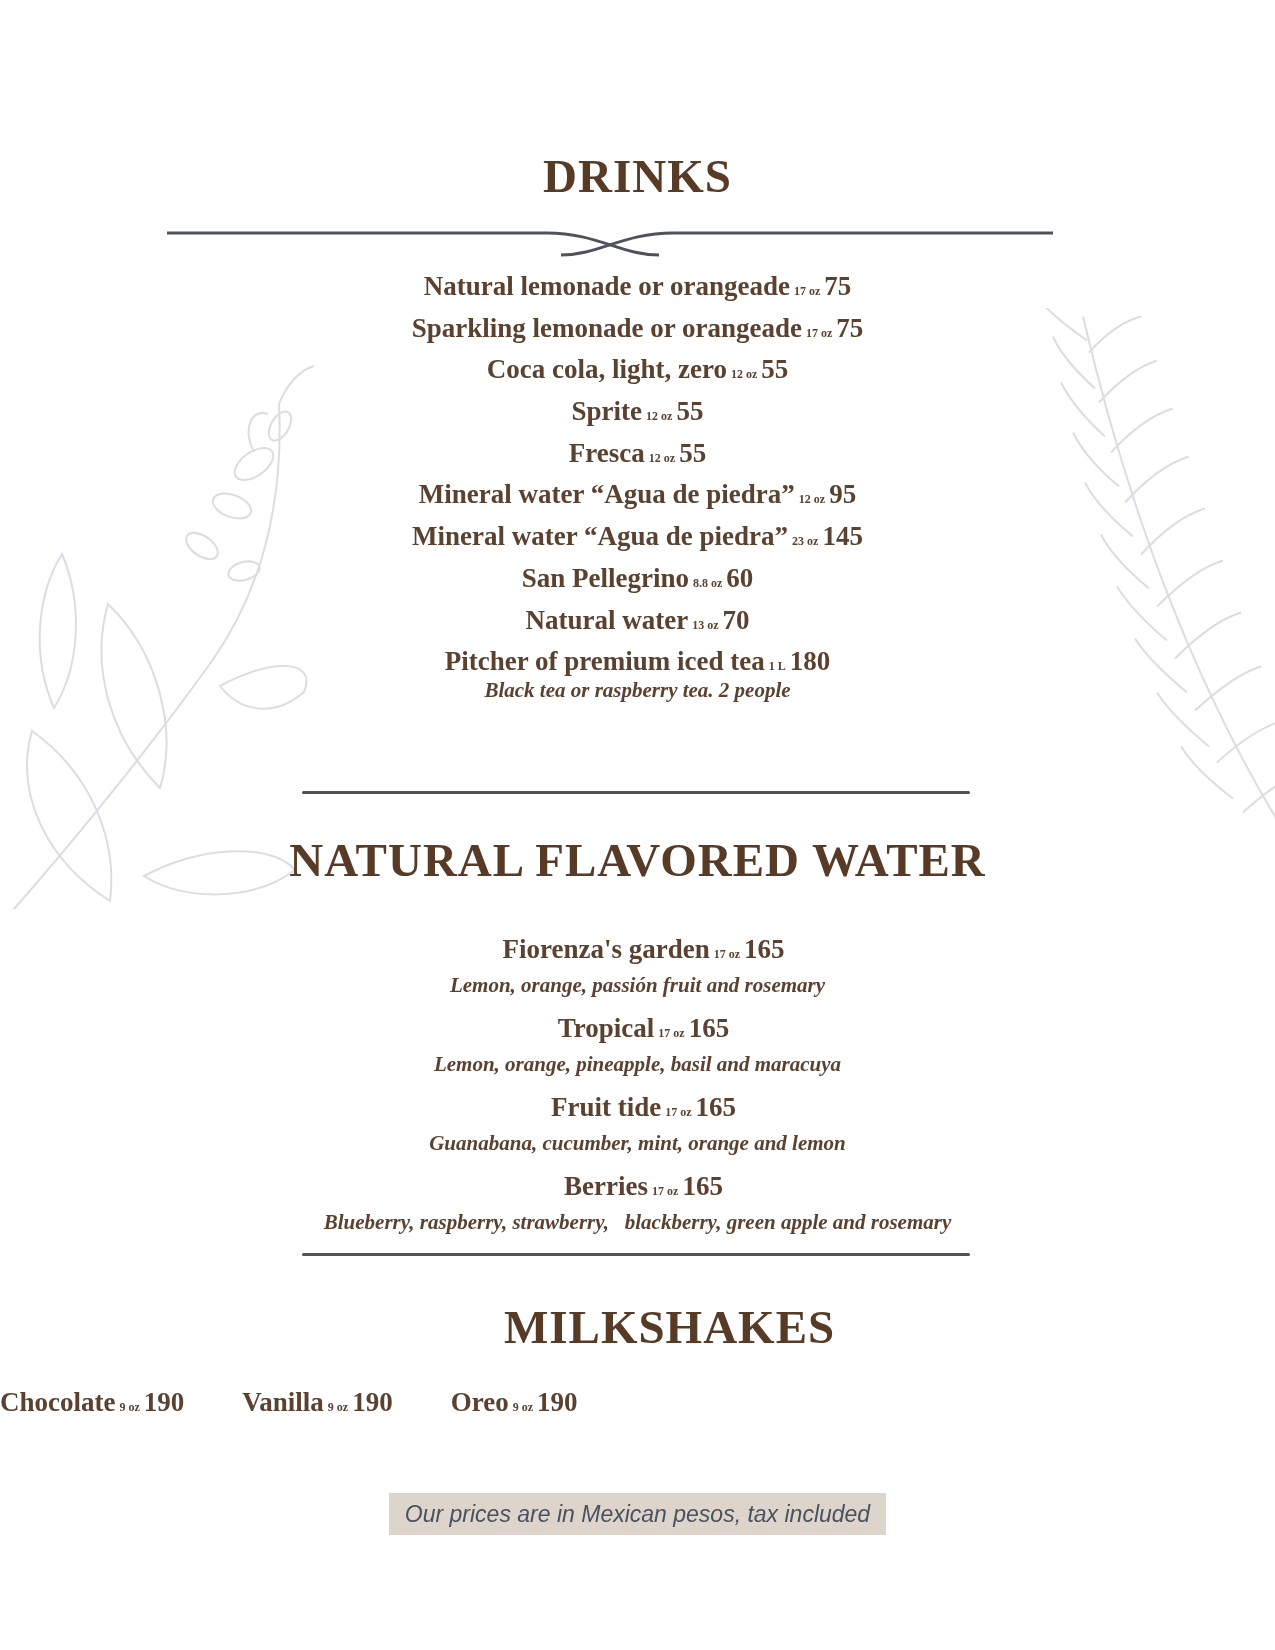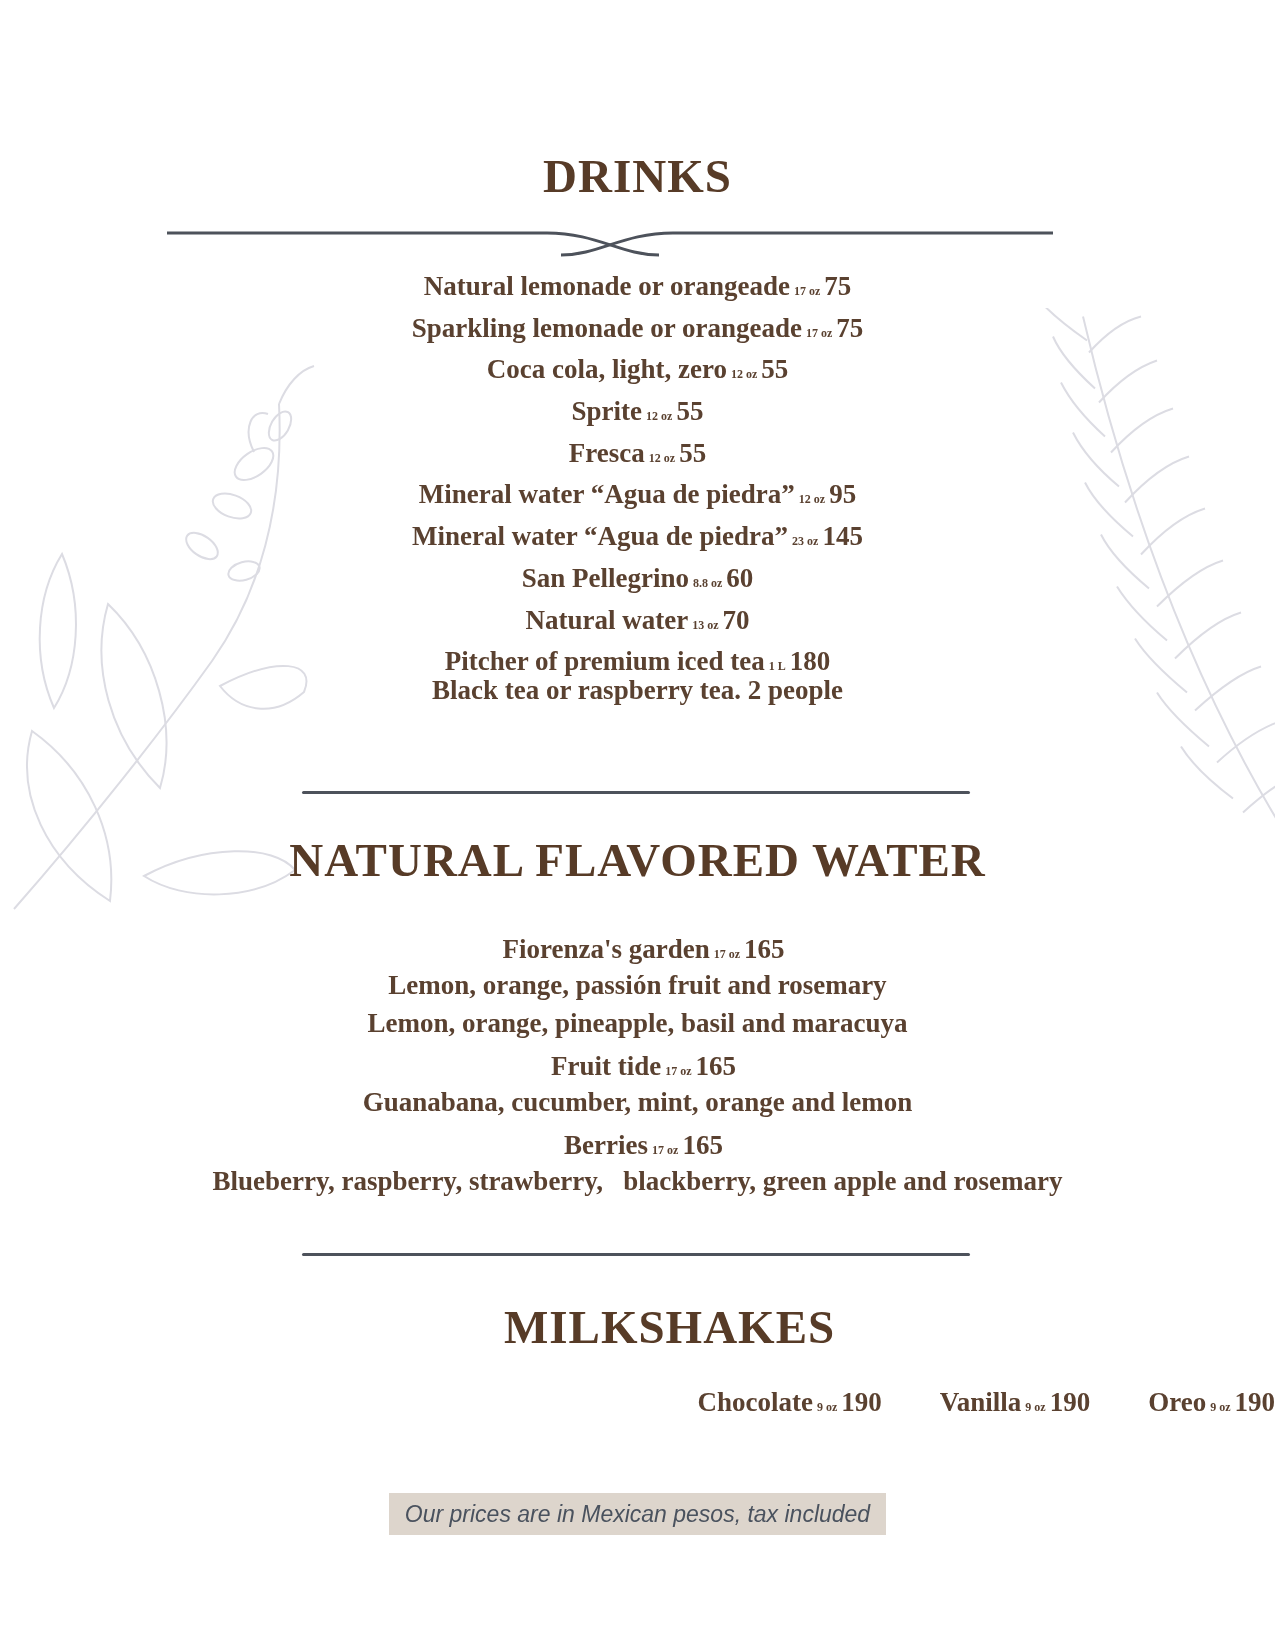--- a/index.html
+++ b/index.html
@@ -39,37 +39,38 @@
   #divider-3{top:1237px;left:302px;width:668px;}
   #divider-ornate{position:absolute;top:209px;left:165px;width:890px;height:34px;}
 
   
   .item{white-space:nowrap;}
   .nm{font-weight:bold;font-size:27px;}
   .sz{font-weight:bold;font-size:12px;}
   .pr{font-weight:bold;font-size:27px;}
   .desc{
     font-weight:bold;
-    font-size:27px;
+    font-size:21px;
     line-height:26px;
     white-space:pre-wrap;
+    font-style:italic;
   }
 
   #drinks-list{top:250px;}
   #drinks-list .item{height:41.7px;line-height:41.7px;}
   #drinks-list .desc{margin-top:-6px;}
 
   #fw-list{top:915px;}
   #fw-list .block{margin-bottom:12px;}
   #fw-list .item{line-height:36px;padding-left:12px;}
 
   #mk-row{
     top:1366px;
     display:flex;
-    justify-content:flex-end;
+    justify-content:flex-start;
     gap:58px;
     line-height:40px;
   }
 
   
   #footer-row{top:1477px;display:flex;justify-content:center;}
   #pricing-note{
     background:#ddd5cc;
     color:#4a525e;
     font-family:"Liberation Sans", sans-serif;
@@ -203,20 +204,25 @@
   <div id="fw-list" class="abs center">
     <div class="block">
       <div class="item">
         <span class="nm">Fiorenza's garden</span>
         <span class="sz">17 oz</span>
         <span class="pr">165</span>
       </div>
       <div class="desc">Lemon, orange, passión fruit and rosemary</div>
     </div>
     <div class="block">
+      <div class="item">
+        <span class="nm">Tropical</span>
+        <span class="sz">17 oz</span>
+        <span class="pr">165</span>
+      </div>
       <div class="desc">Lemon, orange, pineapple, basil and maracuya</div>
     </div>
     <div class="block">
       <div class="item">
         <span class="nm">Fruit tide</span>
         <span class="sz">17 oz</span>
         <span class="pr">165</span>
       </div>
       <div class="desc">Guanabana, cucumber, mint, orange and lemon</div>
     </div>

